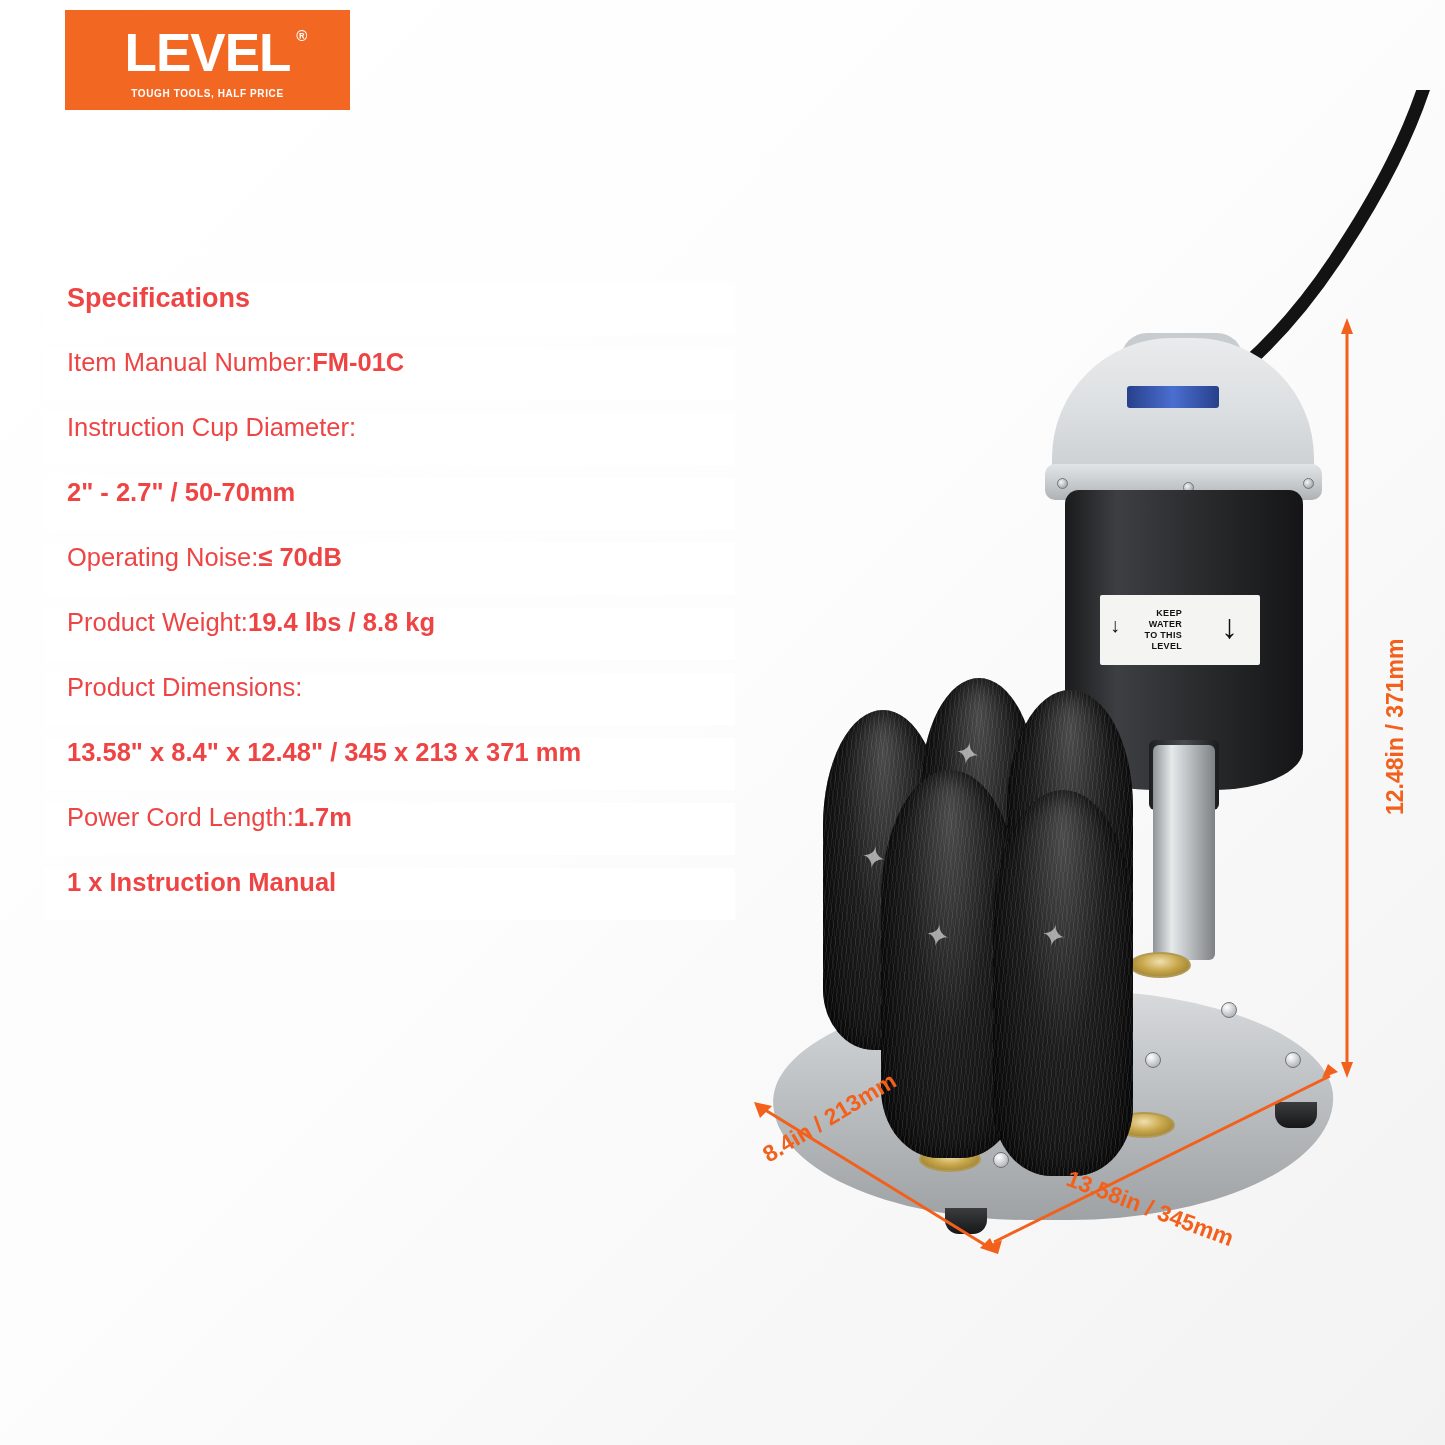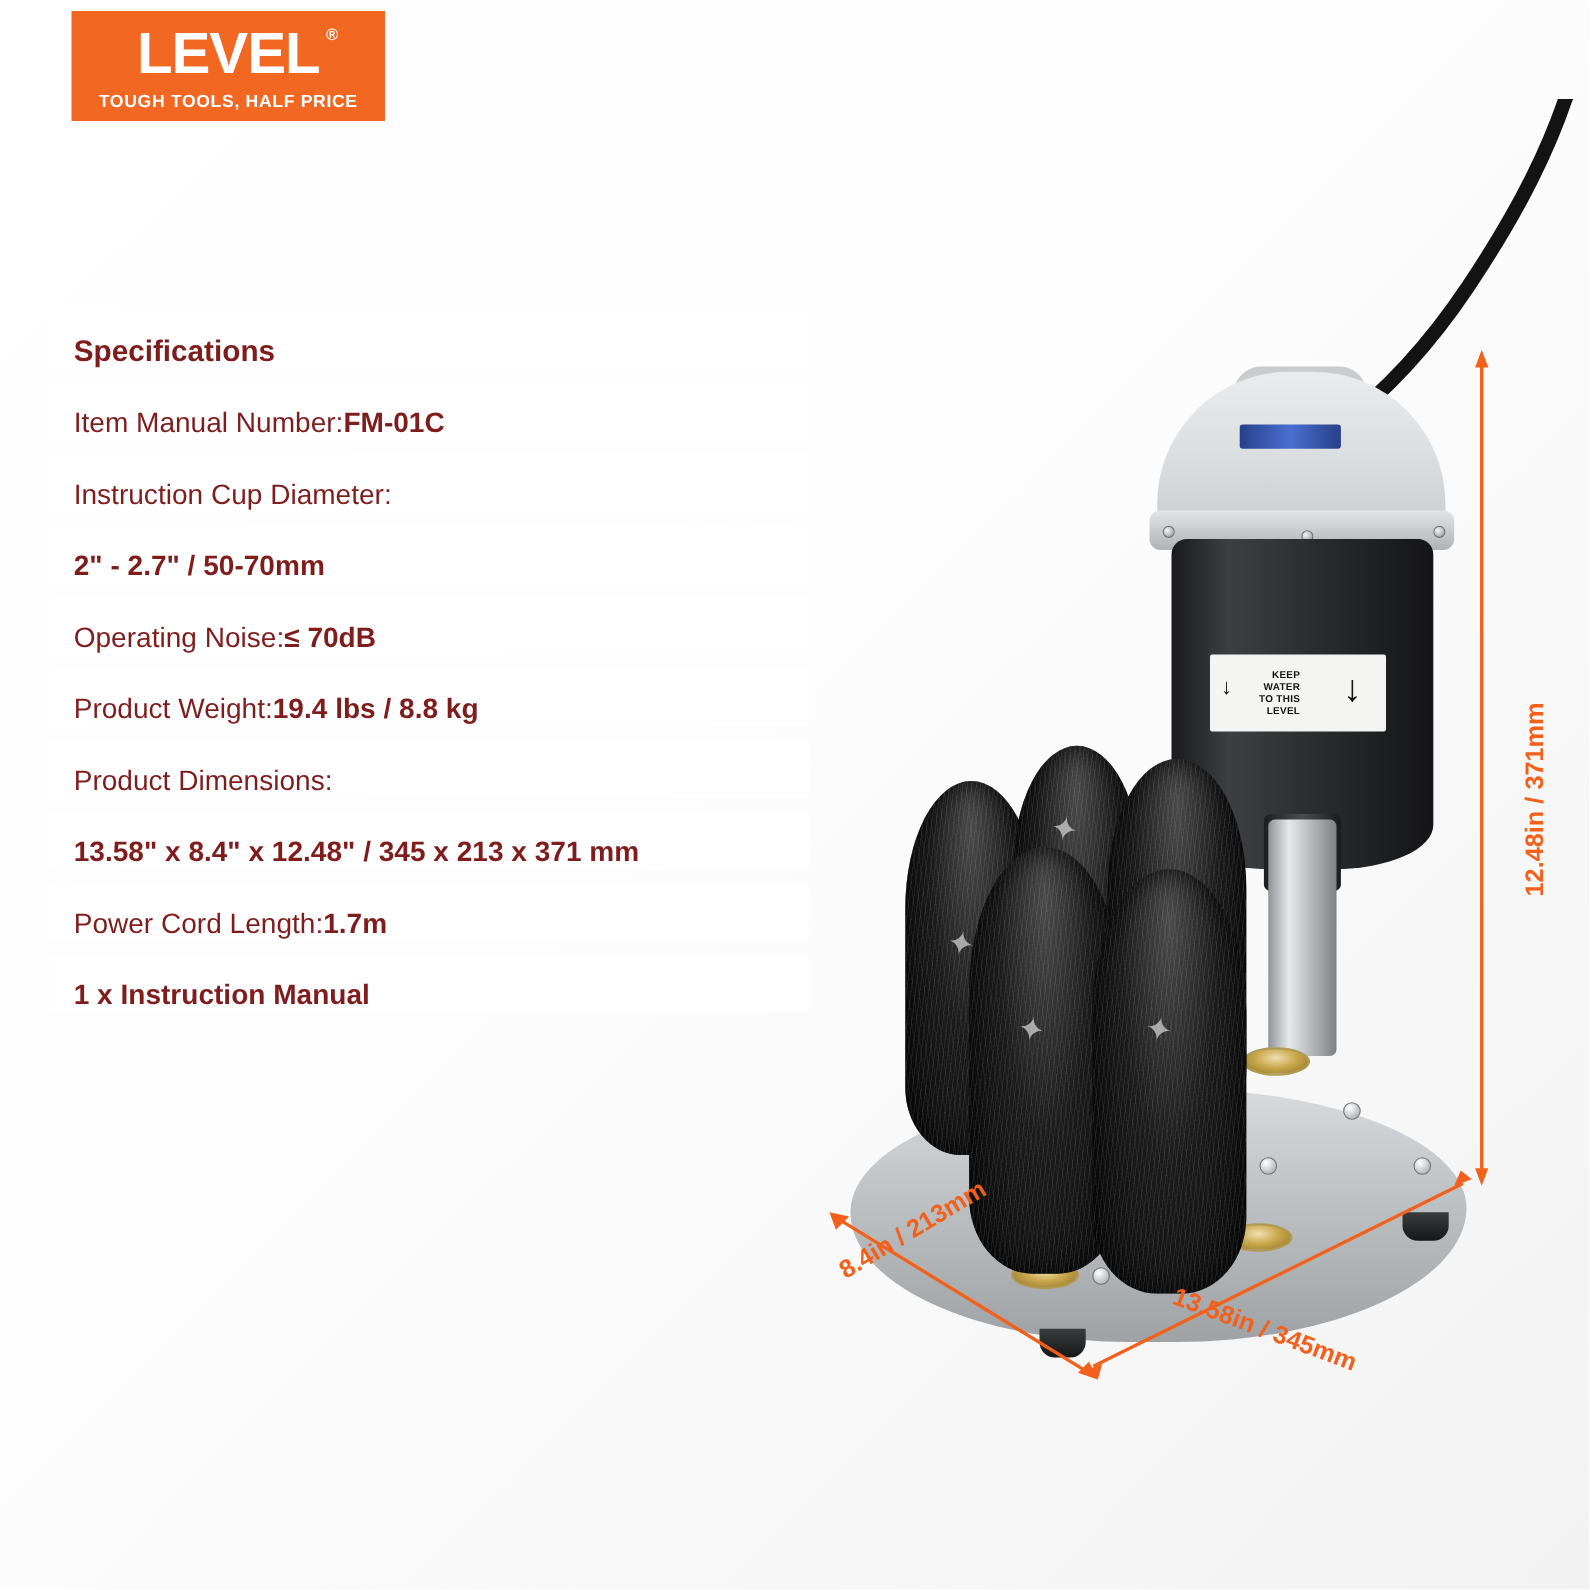--- a/index.html
+++ b/index.html
@@ -38,41 +38,41 @@
     font-family: "Liberation Sans", sans-serif;
   }
   .logo-reg {
     position: absolute;
     right: -16px; top: 2px;
     font-size: 15px;
     font-weight: bold;
   }
   .logo-tag {
     color: #ffffff;
-    font-size: 16px;
+    font-size: 10px;
     font-weight: bold;
     letter-spacing: 0.6px;
     margin-top: 9px;
   }
 
   
   .spec-list {
     position: absolute;
     left: 45px; top: 283px;
     width: 690px;
   }
   .spec-row {
     background: #ffffff;
     height: 52px;
     margin-bottom: 13px;
     display: flex;
-    align-items: flex-end;
+    align-items: flex-start;
     padding-left: 22px;
     font-size: 25.5px;
-    color: #7f1d1d;
+    color: #ef4444;
     white-space: nowrap;
   }
   .spec-row.title {
     font-weight: bold;
     font-size: 27px;
   }
   .spec-row .lbl { font-weight: normal; }
   .spec-row .val { font-weight: bold; }
   .spec-row.bold-only { font-weight: bold; }
 

